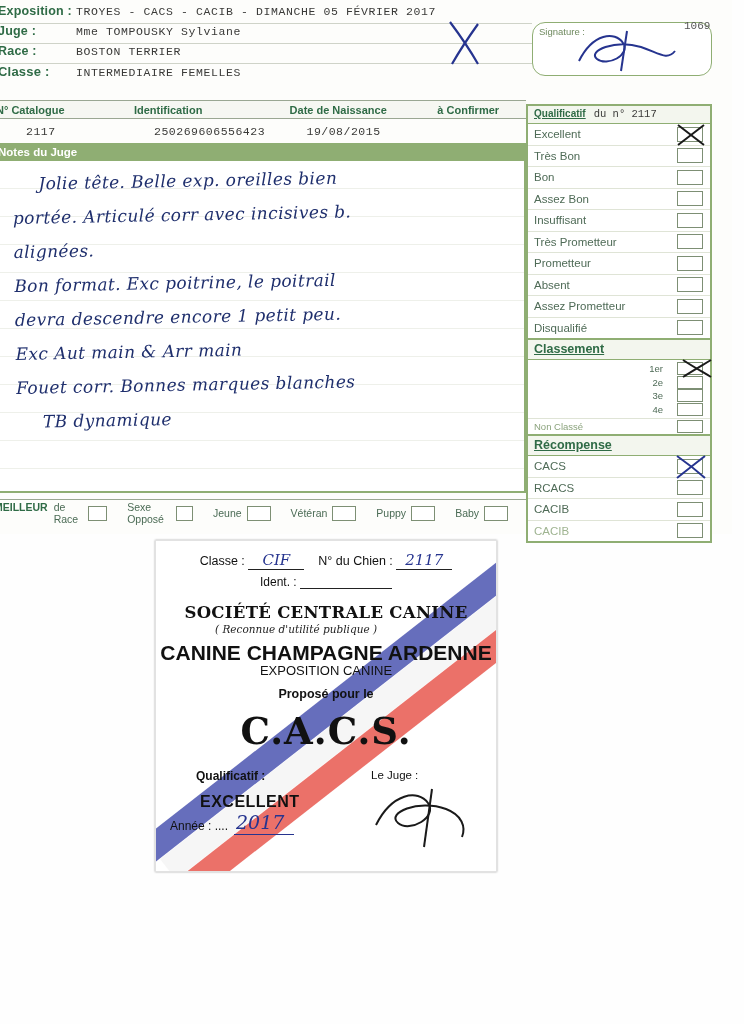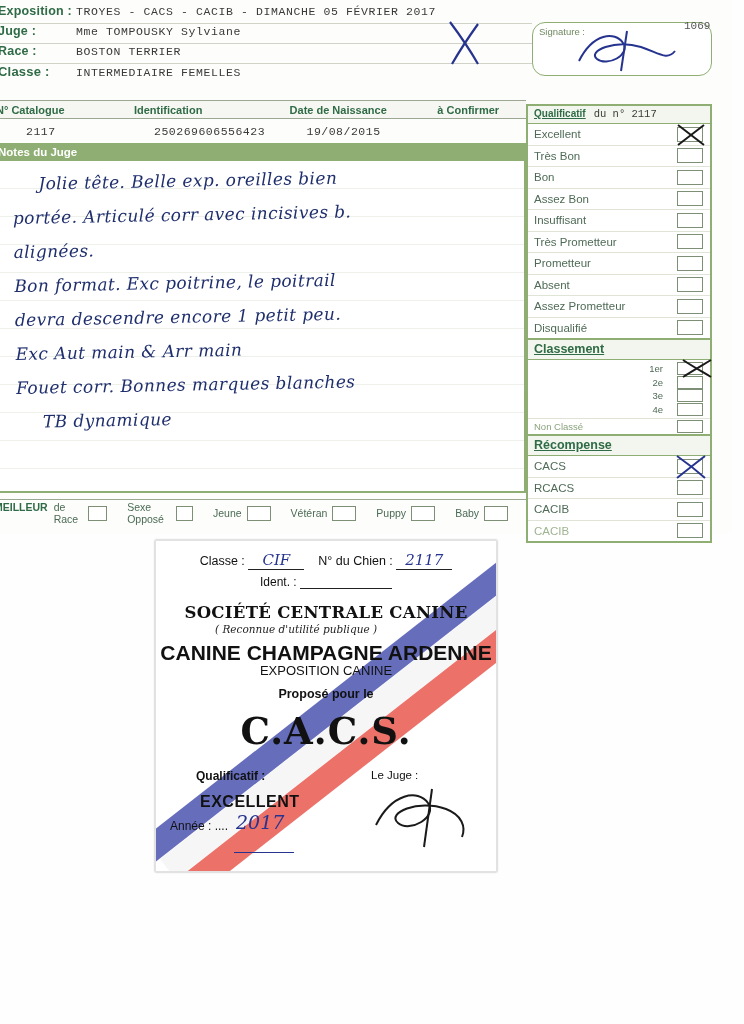--- a/index.html
+++ b/index.html
@@ -417,21 +417,21 @@
     color: #111;
   }
   .card-year-value {
     position: absolute;
     left: 78px; top: 270px;
     font-family: "DejaVu Serif", serif;
     font-style: italic;
     font-size: 19px;
     color: #26348f;
     border-bottom: 1px solid #26348f;
-    padding: 0 10px 19px 2px;
+    padding: 0 10px 1px 2px;
   }
   .card-ident-line {
     display: inline-block;
     border-bottom: 1px solid #222;
     width: 92px;
     height: 11px;
     vertical-align: bottom;
   }
   svg.sig { position: absolute; pointer-events: none; }
 </style>

